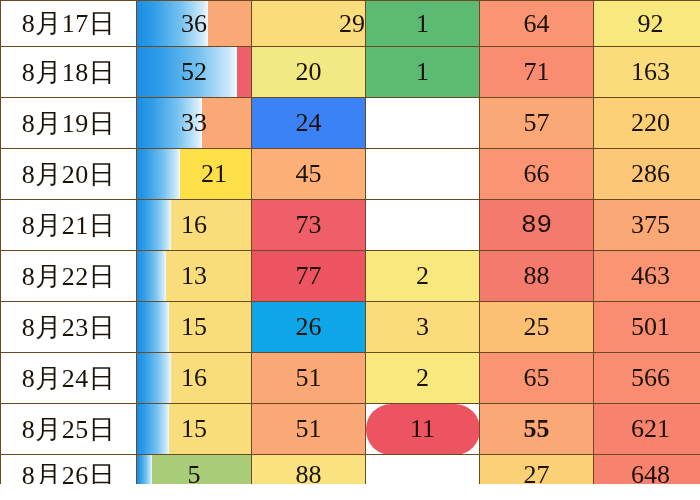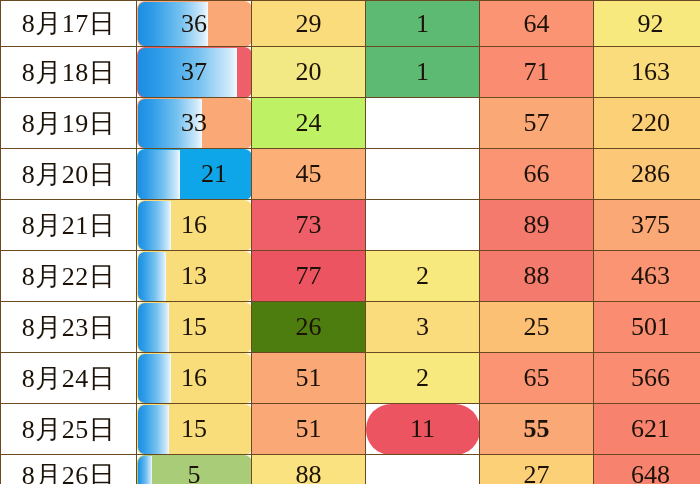--- a/index.html
+++ b/index.html
@@ -53,21 +53,20 @@
     font-size: 25px;
     letter-spacing: 0.5px;
     color: #111111;
     font-family: "Liberation Serif", "DejaVu Serif", serif;
   }
 
   
   td.bar-cell {
     width: 114px;
     overflow: hidden;
-    border-radius: 8px;
   }
   td.bar-cell .bar-fill {
     position: absolute;
     left: 0;
     top: 0;
     bottom: 0;
     background: linear-gradient(to right, #1b8ce3 0%, #2e9ce8 22%, #76c2f0 62%, #cfe9fa 92%, #f2faff 100%);
     z-index: 0;
   }
   td.bar-cell .bar-value {
@@ -84,87 +83,87 @@
 
 <div id="sheet">
   <table class="grid">
     <tbody>
         <tr style="height: 45px;">
           <td class="date-cell" style="height: 45px;">8月17日</td>
           <td class="bar-cell" style="background: rgb(251, 168, 119); height: 45px;">
             <span class="bar-fill" style="width: 62%;"></span>
             <span class="bar-value" style="line-height: 45px;">36</span>
           </td>
-          <td class="num-cell" style="background: rgb(251, 220, 124); height: 45px;">29</td>
+          <td class="num-cell" style="background: rgb(251, 220, 124); height: 45px; text-align: right;">29</td>
           <td class="num-cell" style="background: rgb(92, 186, 114); height: 45px;">1</td>
           <td class="num-cell" style="background: rgb(250, 148, 115); height: 45px;">64</td>
           <td class="num-cell" style="background: rgb(247, 233, 126); height: 45px;">92</td>
         </tr>
         <tr>
           <td class="date-cell">8月18日</td>
           <td class="bar-cell" style="background: rgb(239, 95, 106);">
             <span class="bar-fill" style="width: 88%;"></span>
-            <span class="bar-value">37</span>
+            <span class="bar-value">52</span>
           </td>
           <td class="num-cell" style="background: rgb(242, 232, 132);">20</td>
           <td class="num-cell" style="background: rgb(92, 186, 114);">1</td>
           <td class="num-cell" style="background: rgb(250, 140, 114);">71</td>
           <td class="num-cell" style="background: rgb(251, 220, 124);">163</td>
         </tr>
         <tr>
           <td class="date-cell">8月19日</td>
           <td class="bar-cell" style="background: rgb(251, 168, 119);">
             <span class="bar-fill" style="width: 57%;"></span>
             <span class="bar-value">33</span>
           </td>
-          <td class="num-cell" style="background: #bef264;">24</td>
+          <td class="num-cell" style="background: #3b82f6;">24</td>
           <td class="num-cell" style="background: rgb(255, 255, 255);"></td>
           <td class="num-cell" style="background: rgb(251, 168, 119);">57</td>
           <td class="num-cell" style="background: rgb(252, 208, 119);">220</td>
         </tr>
         <tr>
           <td class="date-cell">8月20日</td>
-          <td class="bar-cell" style="background: #0ea5e9; padding-left: 40px;">
+          <td class="bar-cell" style="background: #fde047; padding-left: 40px;">
             <span class="bar-fill" style="width: 38%;"></span>
             <span class="bar-value">21</span>
           </td>
           <td class="num-cell" style="background: rgb(252, 175, 118);">45</td>
           <td class="num-cell" style="background: rgb(255, 255, 255);"></td>
           <td class="num-cell" style="background: rgb(250, 148, 115);">66</td>
           <td class="num-cell" style="background: rgb(252, 200, 119);">286</td>
         </tr>
         <tr>
           <td class="date-cell">8月21日</td>
           <td class="bar-cell" style="background: rgb(249, 221, 123);">
             <span class="bar-fill" style="width: 30%;"></span>
             <span class="bar-value">16</span>
           </td>
           <td class="num-cell" style="background: rgb(238, 95, 106); font-family: Liberation Serif, serif;">73</td>
           <td class="num-cell" style="background: rgb(255, 255, 255);"></td>
-          <td class="num-cell" style="background: rgb(244, 122, 110);">89</td>
+          <td class="num-cell" style="background: rgb(244, 122, 110); font-family: Liberation Mono, monospace;">89</td>
           <td class="num-cell" style="background: rgb(251, 168, 119);">375</td>
         </tr>
         <tr>
           <td class="date-cell">8月22日</td>
           <td class="bar-cell" style="background: rgb(249, 221, 123);">
             <span class="bar-fill" style="width: 25%;"></span>
             <span class="bar-value">13</span>
           </td>
           <td class="num-cell" style="background: rgb(236, 84, 98);">77</td>
           <td class="num-cell" style="background: rgb(247, 233, 126);">2</td>
           <td class="num-cell" style="background: rgb(244, 122, 110);">88</td>
           <td class="num-cell" style="background: rgb(250, 148, 115);">463</td>
         </tr>
         <tr>
           <td class="date-cell">8月23日</td>
           <td class="bar-cell" style="background: rgb(249, 221, 123);">
             <span class="bar-fill" style="width: 28%;"></span>
             <span class="bar-value">15</span>
           </td>
-          <td class="num-cell" style="background: #4d7c0f;">26</td>
+          <td class="num-cell" style="background: #0ea5e9;">26</td>
           <td class="num-cell" style="background: rgb(251, 220, 124);">3</td>
           <td class="num-cell" style="background: rgb(252, 192, 117);">25</td>
           <td class="num-cell" style="background: rgb(250, 140, 114);">501</td>
         </tr>
         <tr>
           <td class="date-cell">8月24日</td>
           <td class="bar-cell" style="background: rgb(249, 221, 123);">
             <span class="bar-fill" style="width: 30%;"></span>
             <span class="bar-value">16</span>
           </td>

